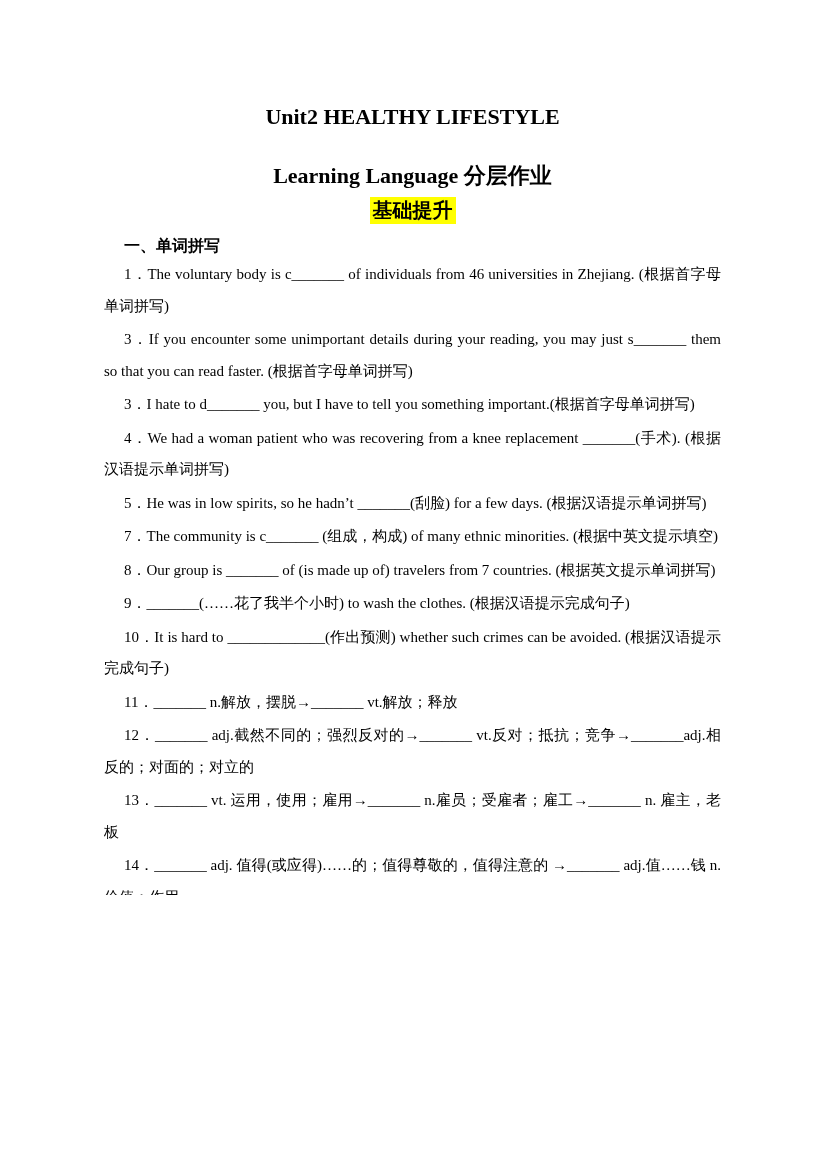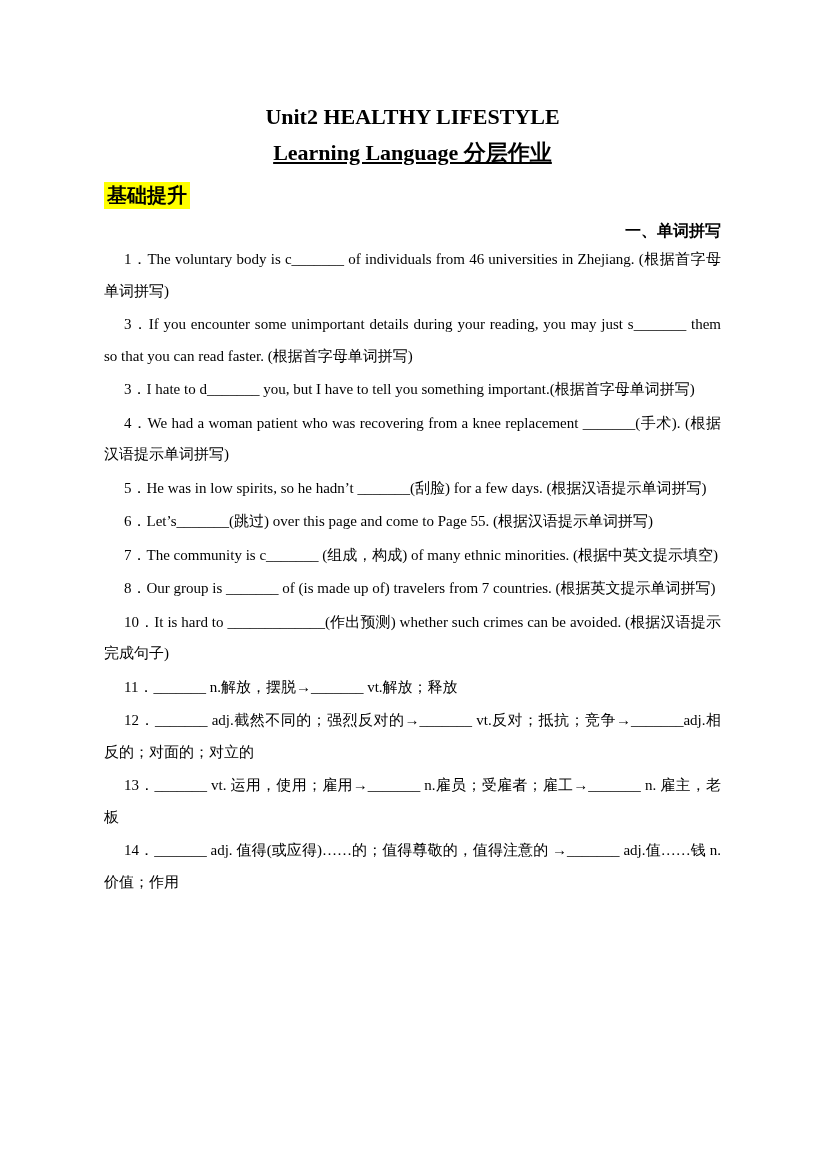--- a/index.html
+++ b/index.html
@@ -15,43 +15,42 @@
     overflow: hidden;
   }
   .title, .subtitle {
     text-align: center;
     font-weight: bold;
     font-size: 22px;
     line-height: 30px;
     margin: 0;
     font-family: "Liberation Serif", "DejaVu Serif", serif;
   }
-  .subtitle { margin-top: 6px; text-decoration: underline; }
+  .subtitle { margin-top: 29px; }
   .badge-row {
-    text-align: left;
-    margin-top: 14px;
+    text-align: center;
+    margin-top: 6px;
     line-height: 27px;
   }
   .badge {
     display: inline-block;
     background: #FFFF00;
     font-weight: bold;
     font-size: 20px;
     line-height: 27px;
     padding: 0 3px;
     font-family: "Liberation Sans", "DejaVu Sans", sans-serif;
   }
   .sec {
     font-size: 16px;
     font-weight: bold;
     margin: 0;
     line-height: 26px;
     text-indent: 20px;
     font-family: "Liberation Sans", "DejaVu Sans", sans-serif;
-    text-align: right;
   }
   .sec.first { margin-top: 8px; }
   .item {
     font-size: 15px;
     line-height: 31.5px;
     margin: 0 0 2px 0;
     text-indent: 20px;
     text-align: justify;
     word-break: break-word;
   }
@@ -74,24 +73,24 @@
   <div class="badge-row">
     <span class="badge">基础提升</span>
   </div>
 
   <h3 class="sec first">一、单词拼写</h3>
   <p class="item">1．The voluntary body is c_______ of individuals from 46 universities in Zhejiang. (根据首字母单词拼写)</p>
   <p class="item">3．If you encounter some unimportant details during your reading, you may just s_______ them so that you can read faster. (根据首字母单词拼写)</p>
   <p class="item">3．I hate to d_______ you, but I have to tell you something important.(根据首字母单词拼写)</p>
   <p class="item">4．We had a woman patient who was recovering from a knee replacement _______(手术). (根据汉语提示单词拼写)</p>
   <p class="item">5．He was in low spirits, so he hadn’t _______(刮脸) for a few days. (根据汉语提示单词拼写)</p>
-  <p class="item">6．Let’s_______(跳过) over this page and come to Page 55. (根据汉语提示单词拼写)</p>
   <p class="item">7．The community is c_______ (组成，构成) of many ethnic minorities. (根据中英文提示填空)</p>
   <p class="item">8．Our group is _______ of (is made up of) travelers from 7 countries. (根据英文提示单词拼写)</p>
 
+  <p class="item">9．_______(……花了我半个小时) to wash the clothes. (根据汉语提示完成句子)</p>
   <p class="item">10．It is hard to _____________(作出预测) whether such crimes can be avoided. (根据汉语提示完成句子)</p>
 
   <p class="item">11．_______ n.解放，摆脱→_______ vt.解放；释放</p>
   <p class="item">12．_______ adj.截然不同的；强烈反对的→_______ vt.反对；抵抗；竞争→_______adj.相反的；对面的；对立的</p>
   <p class="item">13．_______ vt. 运用，使用；雇用→_______ n.雇员；受雇者；雇工→_______ n. 雇主，老板</p>
   <p class="item">14．_______ adj. 值得(或应得)……的；值得尊敬的，值得注意的 →_______ adj.值……钱 n.价值；作用</p>
 
 </div>
 
 </body></html>

